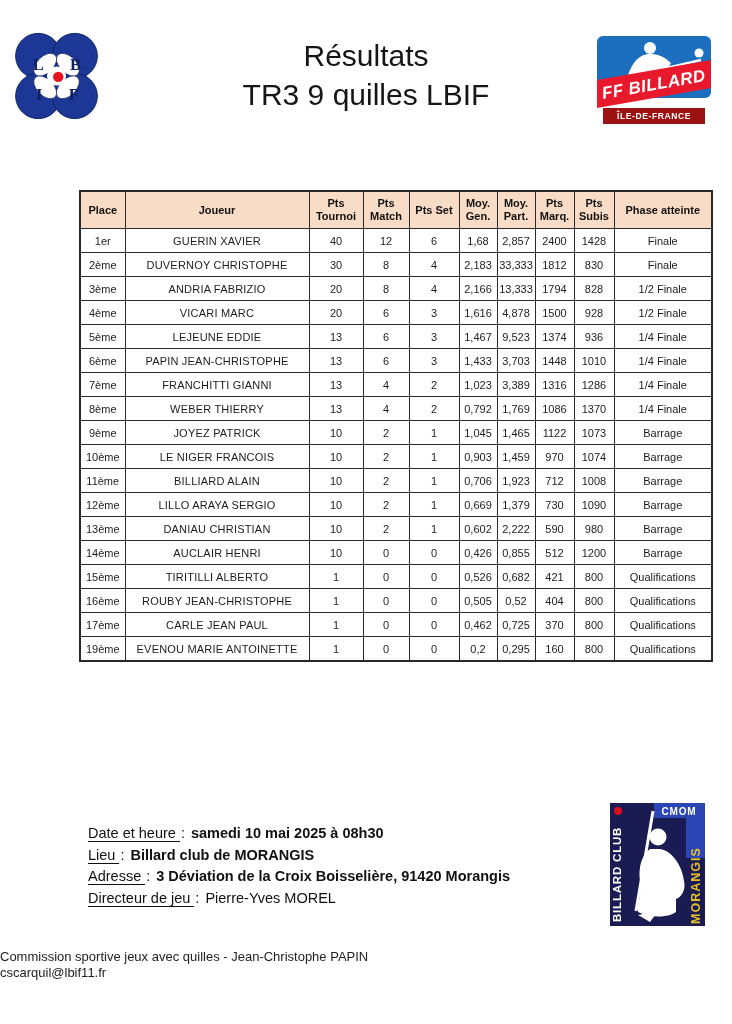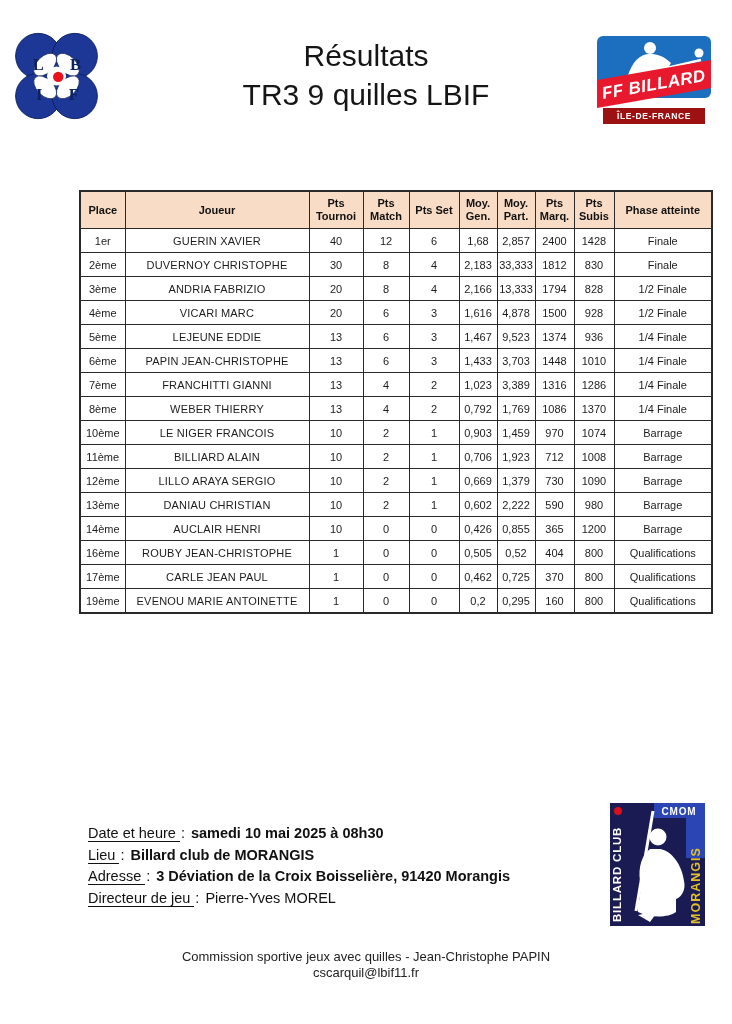--- a/index.html
+++ b/index.html
@@ -25,21 +25,21 @@
   td.joueur{font-weight:normal;letter-spacing:0.2px;}
   
   .info{position:absolute;left:88px;top:823px;font-size:14.5px;line-height:21.5px;color:#111;}
   .info-label{border-bottom:1px solid #111;padding-right:4px;}
   .info-sep{margin-right:6px;margin-left:1px;}
   .info-value{font-weight:bold;text-align:center;}
   .info-value.normal{font-weight:normal;}
   
   .club-logo{position:absolute;left:610px;top:803px;width:95px;height:123px;}
   
-  .footer{position:absolute;left:0;right:0;top:949px;text-align:center;
+  .footer{position:absolute;left:0;right:0;top:949px;text-align:left;
           font-size:13px;line-height:16px;color:#222;}
   svg text{font-family:"Liberation Sans", sans-serif;}
   svg text.serif{font-family:"Liberation Serif", serif;}
 </style>
 </head>
 <body>
 
 <svg class="lbif-logo" viewBox="0 0 100 104" aria-hidden="true">
   <g>
     <circle cx="29" cy="29" r="26" fill="#1c3796" stroke="#0d1b55" stroke-width="1"></circle>
@@ -204,20 +204,32 @@
         <td>13</td>
         <td>4</td>
         <td>2</td>
         <td>0,792</td>
         <td>1,769</td>
         <td>1086</td>
         <td>1370</td>
         <td>1/4 Finale</td>
       </tr>
         <tr>
+        <td>9ème</td>
+        <td class="joueur">JOYEZ PATRICK</td>
+        <td>10</td>
+        <td>2</td>
+        <td>1</td>
+        <td>1,045</td>
+        <td>1,465</td>
+        <td>1122</td>
+        <td>1073</td>
+        <td>Barrage</td>
+      </tr>
+        <tr>
         <td>10ème</td>
         <td class="joueur">LE NIGER FRANCOIS</td>
         <td>10</td>
         <td>2</td>
         <td>1</td>
         <td>0,903</td>
         <td>1,459</td>
         <td>970</td>
         <td>1074</td>
         <td>Barrage</td>
@@ -259,23 +271,35 @@
         <td>Barrage</td>
       </tr>
         <tr>
         <td>14ème</td>
         <td class="joueur">AUCLAIR HENRI</td>
         <td>10</td>
         <td>0</td>
         <td>0</td>
         <td>0,426</td>
         <td>0,855</td>
-        <td>365</td>
+        <td>512</td>
         <td>1200</td>
         <td>Barrage</td>
+      </tr>
+        <tr>
+        <td>15ème</td>
+        <td class="joueur">TIRITILLI ALBERTO</td>
+        <td>1</td>
+        <td>0</td>
+        <td>0</td>
+        <td>0,526</td>
+        <td>0,682</td>
+        <td>421</td>
+        <td>800</td>
+        <td>Qualifications</td>
       </tr>
         <tr>
         <td>16ème</td>
         <td class="joueur">ROUBY JEAN-CHRISTOPHE</td>
         <td>1</td>
         <td>0</td>
         <td>0</td>
         <td>0,505</td>
         <td>0,52</td>
         <td>404</td>

